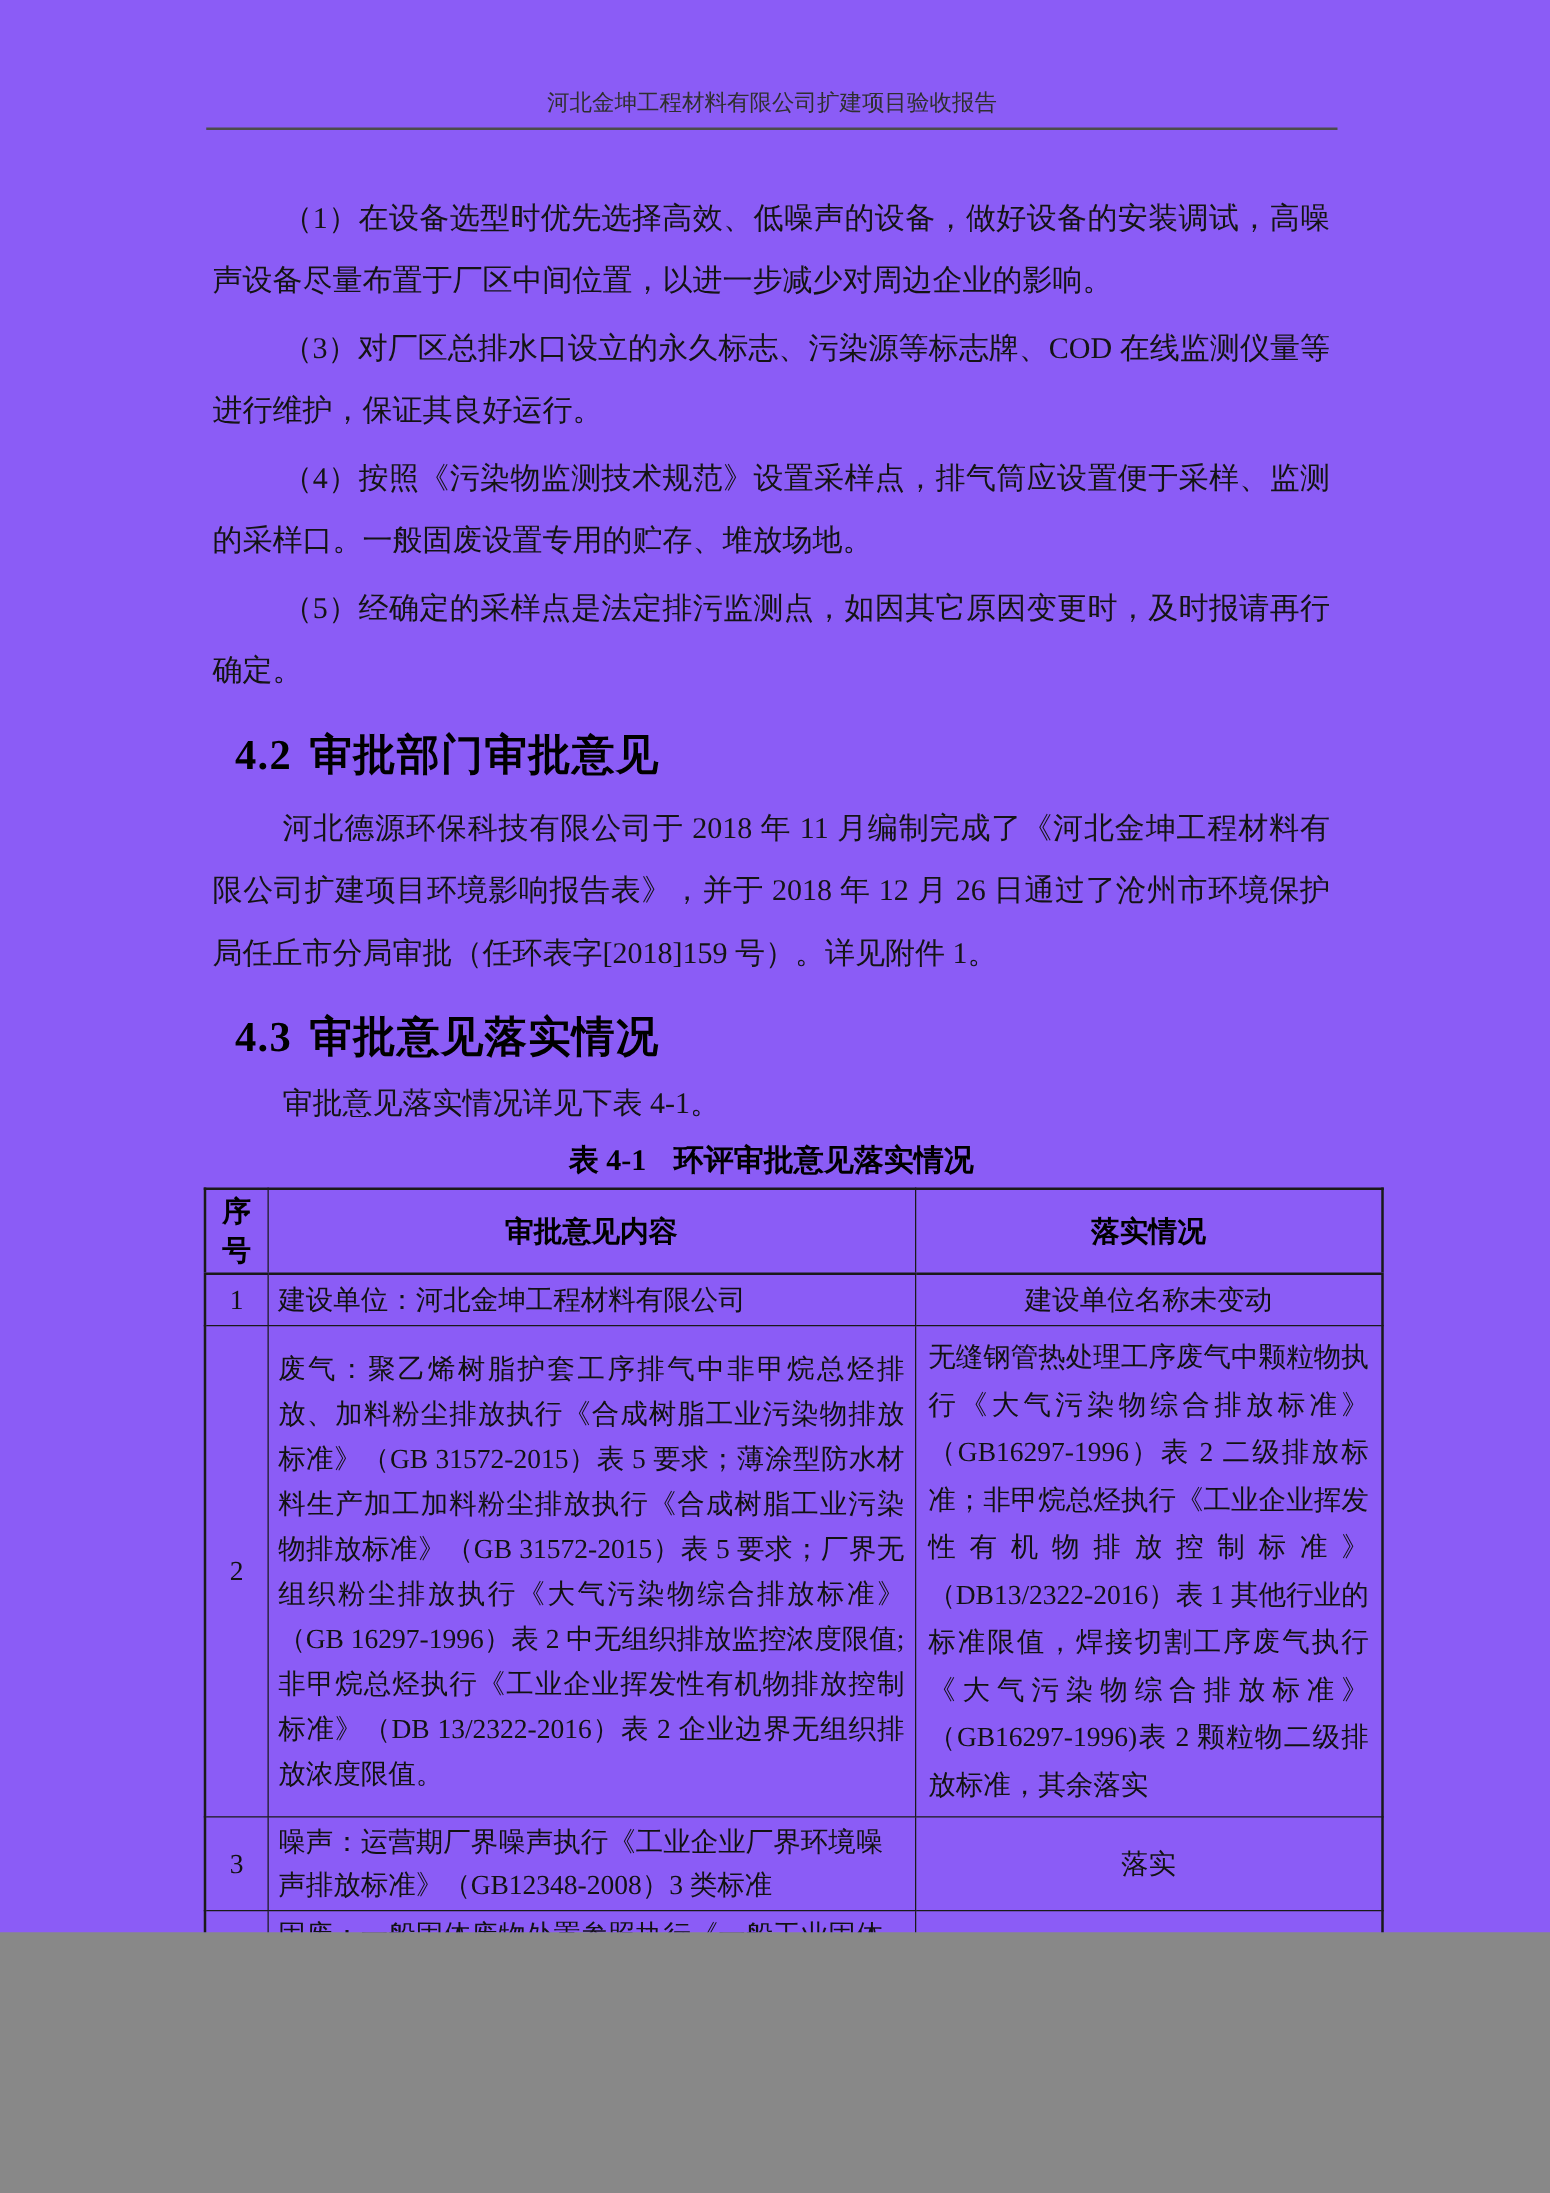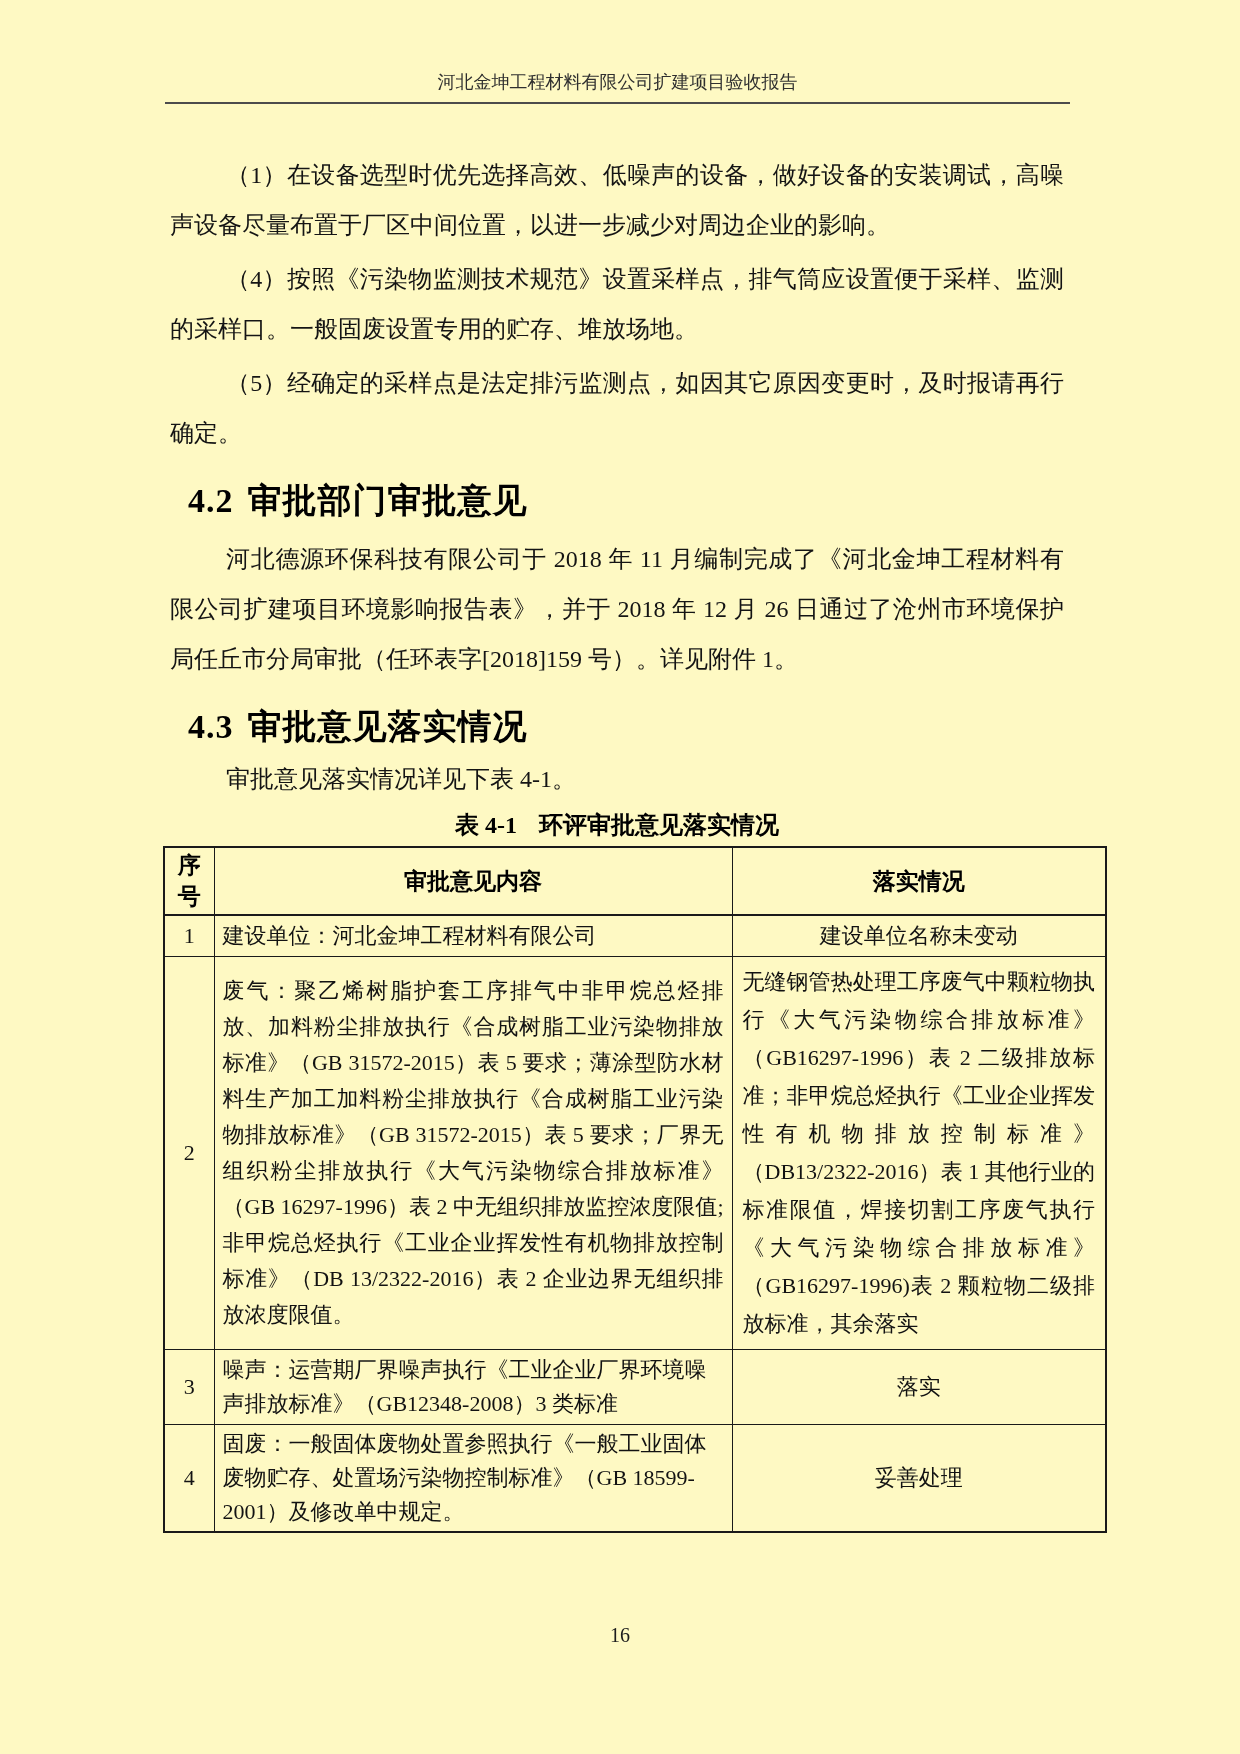--- a/index.html
+++ b/index.html
@@ -1,19 +1,19 @@
 <!DOCTYPE html>
 <html><head>
 <meta charset="utf-8">
 <style>
   html,body{margin:0;padding:0;background:#888;}
   .page{
     position:relative;
-    width:1240px;height:1754px;
-    background:#fef9c3;
+    width:1240px;height:1546px;
+    background:#8b5cf6;
     font-family:"Liberation Serif","DejaVu Serif",serif;
     color:#121212;
     overflow:hidden;
   }
   
   .doc-header{
     position:absolute;top:70px;left:165px;width:905px;
     text-align:center;
     font-size:18px;color:#2f2f2f;
     padding-bottom:8px;
@@ -101,20 +101,21 @@
 
 <div class="page">
 
   <div class="doc-header">
     <span>河北金坤工程材料有限公司扩建项目验收报告</span>
   </div>
 
   <div class="content">
 
     <p class="para">（1）在设备选型时优先选择高效、低噪声的设备，做好设备的安装调试，高噪声设备尽量布置于厂区中间位置，以进一步减少对周边企业的影响。</p>
+    <p class="para">（3）对厂区总排水口设立的永久标志、污染源等标志牌、COD 在线监测仪量等进行维护，保证其良好运行。</p>
     <p class="para">（4）按照《污染物监测技术规范》设置采样点，排气筒应设置便于采样、监测的采样口。一般固废设置专用的贮存、堆放场地。</p>
     <p class="para">（5）经确定的采样点是法定排污监测点，如因其它原因变更时，及时报请再行确定。</p>
 
     <div class="heading">
       <span class="h-num">4.2</span><span>审批部门审批意见</span>
     </div>
     <p class="para sec-para">河北德源环保科技有限公司于 2018 年 11 月编制完成了《河北金坤工程材料有限公司扩建项目环境影响报告表》，并于 2018 年 12 月 26 日通过了沧州市环境保护局任丘市分局审批（任环表字[2018]159 号）。详见附件 1。</p>
 
     <div class="heading">
       <span class="h-num">4.3</span><span>审批意见落实情况</span>

